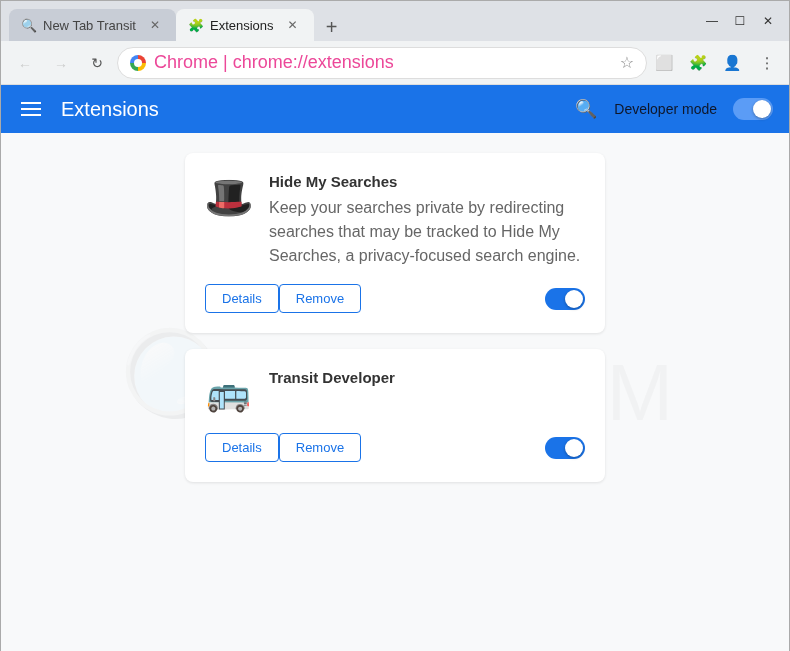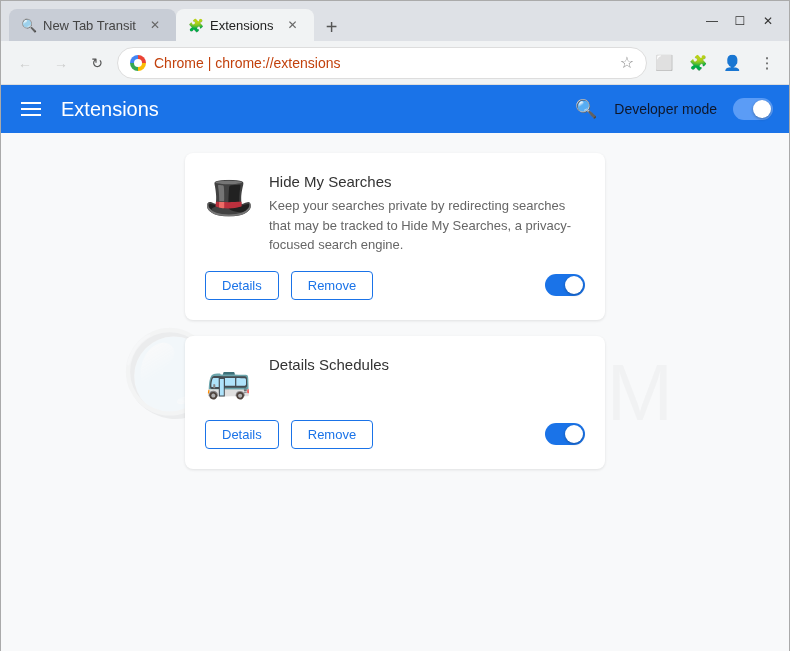--- a/index.html
+++ b/index.html
@@ -18,21 +18,21 @@
     .tab-close { margin-left: 4px; width: 18px; height: 18px; border-radius: 50%; display: flex; align-items: center; justify-content: center; font-size: 12px; color: #666; cursor: pointer; }
     .new-tab-btn { width: 28px; height: 28px; display: flex; align-items: center; justify-content: center; font-size: 20px; color: #555; cursor: pointer; margin-left: 4px; border-radius: 50%; }
     .window-controls { display: flex; align-items: center; gap: 2px; margin-left: 8px; }
     .win-btn { width: 26px; height: 26px; display: flex; align-items: center; justify-content: center; font-size: 12px; color: #333; cursor: pointer; border-radius: 4px; }
 
     
     .address-bar { background: #f1f3f4; height: 44px; display: flex; align-items: center; padding: 0 8px; gap: 4px; border-bottom: 1px solid #ddd; }
     .nav-btn { width: 32px; height: 32px; border-radius: 50%; display: flex; align-items: center; justify-content: center; cursor: pointer; color: #555; font-size: 14px; }
     .nav-btn.disabled { color: #ccc; cursor: default; }
     .address-input-wrap { flex: 1; background: white; border: 1px solid #ddd; border-radius: 20px; height: 32px; display: flex; align-items: center; padding: 0 12px; gap: 8px; }
-    .address-text { font-size: 14px; color: #c2410c; flex: 1; }
+    .address-text { font-size: 18px; color: #ec4899; flex: 1; }
     .address-star { font-size: 16px; color: #888; cursor: pointer; }
     .address-right-icons { display: flex; align-items: center; gap: 6px; }
     .addr-icon { width: 28px; height: 28px; border-radius: 50%; display: flex; align-items: center; justify-content: center; cursor: pointer; font-size: 15px; color: #555; }
 
     
     .ext-header { background: #1a73e8; height: 48px; display: flex; align-items: center; padding: 0 16px; gap: 16px; }
     .hamburger { display: flex; flex-direction: column; gap: 4px; cursor: pointer; padding: 4px; }
     .hamburger span { width: 20px; height: 2px; background: white; display: block; }
     .ext-title { color: white; font-size: 20px; font-weight: 400; }
     .ext-spacer { flex: 1; }
@@ -44,23 +44,23 @@
     
     .ext-content { background: #f8f9fa; min-height: calc(651px - 40px - 44px - 48px); padding: 20px; position: relative; overflow: hidden; }
     .watermark { position: absolute; top: 50%; left: 50%; transform: translate(-50%, -50%); opacity: 0.08; font-size: 80px; color: #aaa; white-space: nowrap; display: flex; align-items: center; gap: 20px; pointer-events: none; z-index: 0; }
     .watermark-magnify { font-size: 120px; }
 
     
     .ext-card { background: white; border-radius: 8px; padding: 20px; margin-bottom: 16px; box-shadow: 0 1px 3px rgba(0,0,0,0.1); position: relative; z-index: 1; max-width: 420px; margin-left: auto; margin-right: auto; }
     .ext-card-top { display: flex; align-items: flex-start; gap: 16px; margin-bottom: 16px; }
     .ext-icon { width: 48px; height: 48px; display: flex; align-items: center; justify-content: center; flex-shrink: 0; font-size: 36px; }
     .ext-info { flex: 1; }
-    .ext-name { font-size: 15px; font-weight: 400; color: #333; margin-bottom: 6px; }
-    .ext-desc { font-size: 13px; color: #666; line-height: 1.5; }
-    .ext-card-bottom { display: flex; align-items: center; gap: 12px; }
+    .ext-name { font-size: 15px; font-weight: 700; color: #333; margin-bottom: 6px; }
+    .ext-desc { font-size: 16px; color: #666; line-height: 1.5; }
+    .ext-card-bottom { display: flex; align-items: center; gap: 0; }
     .ext-btn { border: 1px solid #1a73e8; background: white; color: #1a73e8; border-radius: 4px; padding: 6px 16px; font-size: 13px; cursor: pointer; }
     .ext-toggle-wrap { margin-left: auto; }
     .ext-toggle { width: 40px; height: 22px; background: #1a73e8; border-radius: 11px; position: relative; cursor: pointer; }
     .ext-toggle::after { content: ''; width: 18px; height: 18px; background: white; border-radius: 50%; position: absolute; top: 2px; right: 2px; box-shadow: 0 1px 3px rgba(0,0,0,0.3); }
 
     
     .chrome-icon { width: 16px; height: 16px; border-radius: 50%; background: conic-gradient(#ea4335 0deg 90deg, #fbbc05 90deg 180deg, #34a853 180deg 270deg, #4285f4 270deg 360deg); position: relative; }
     .chrome-icon::after { content: ''; width: 8px; height: 8px; background: white; border-radius: 50%; position: absolute; top: 4px; left: 4px; }
   </style>
 </head>
@@ -144,21 +144,21 @@
         <div class="ext-toggle-wrap">
           <div class="ext-toggle"></div>
         </div>
       </div>
     </div>
 
     <div class="ext-card">
       <div class="ext-card-top">
         <div class="ext-icon" style="font-size:36px;">🚌</div>
         <div class="ext-info">
-          <div class="ext-name">Details Schedules</div>
+          <div class="ext-name">Transit Developer</div>
         </div>
       </div>
       <div class="ext-card-bottom">
         <button class="ext-btn">Details</button>
         <button class="ext-btn">Remove</button>
         <div class="ext-toggle-wrap">
           <div class="ext-toggle"></div>
         </div>
       </div>
     </div>

